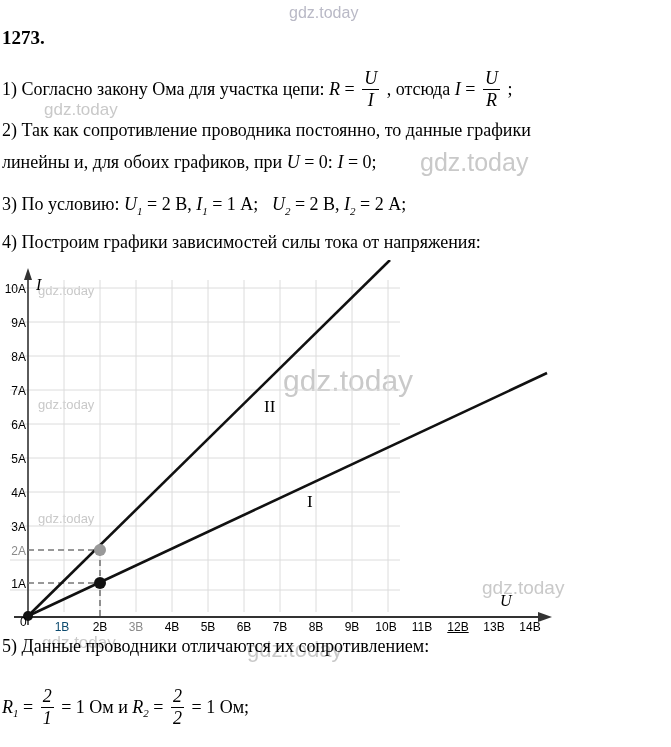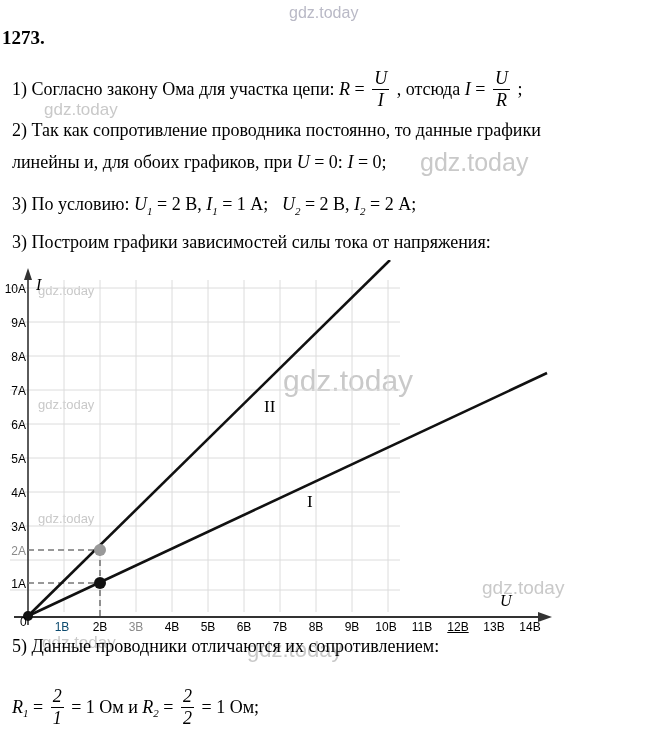--- a/index.html
+++ b/index.html
@@ -43,21 +43,20 @@
     left: 2px;
     top: 27px;
     font-size: 19px;
     font-weight: bold;
   }
 
   .line {
     position: absolute;
     font-size: 18px;
     white-space: nowrap;
-    margin-left: 10px;
   }
   .l1 { left: 2px; top: 70px; }
   .l2 { left: 2px; top: 120px; text-align: center; }
   .l2b { left: 2px; top: 152px; }
   .l3 { left: 2px; top: 194px; }
   .l4 { left: 2px; top: 232px; }
   .l5 { left: 2px; top: 636px; }
   .l6 { left: 2px; top: 688px; }
 
   .it { font-style: italic; }
@@ -173,21 +172,21 @@
   <span>= 2 В,</span>
   <span class="it">I</span><span class="sub">1</span>
   <span>= 1 А;</span>
   &nbsp;
   <span class="it">U</span><span class="sub">2</span>
   <span>= 2 В,</span>
   <span class="it">I</span><span class="sub">2</span>
   <span>= 2 А;</span>
 </div>
 
-<div class="line l4">3) Построим графики зависимостей силы тока от напряжения:</div>
+<div class="line l4">4) Построим графики зависимостей силы тока от напряжения:</div>
 
 <div id="graph">
   <svg width="671" height="380">
 
     <g stroke="#dcdcdc" stroke-width="1">
       <line x1="10" y1="28" x2="400" y2="28"></line>
       <line x1="10" y1="62" x2="400" y2="62"></line>
       <line x1="10" y1="96" x2="400" y2="96"></line>
       <line x1="10" y1="130" x2="400" y2="130"></line>
       <line x1="10" y1="164" x2="400" y2="164"></line>

